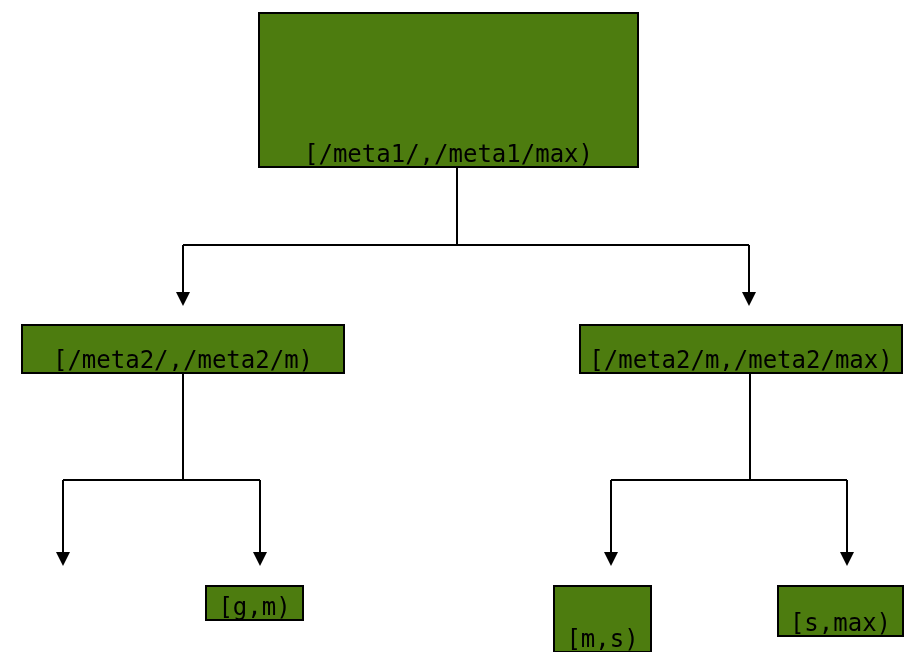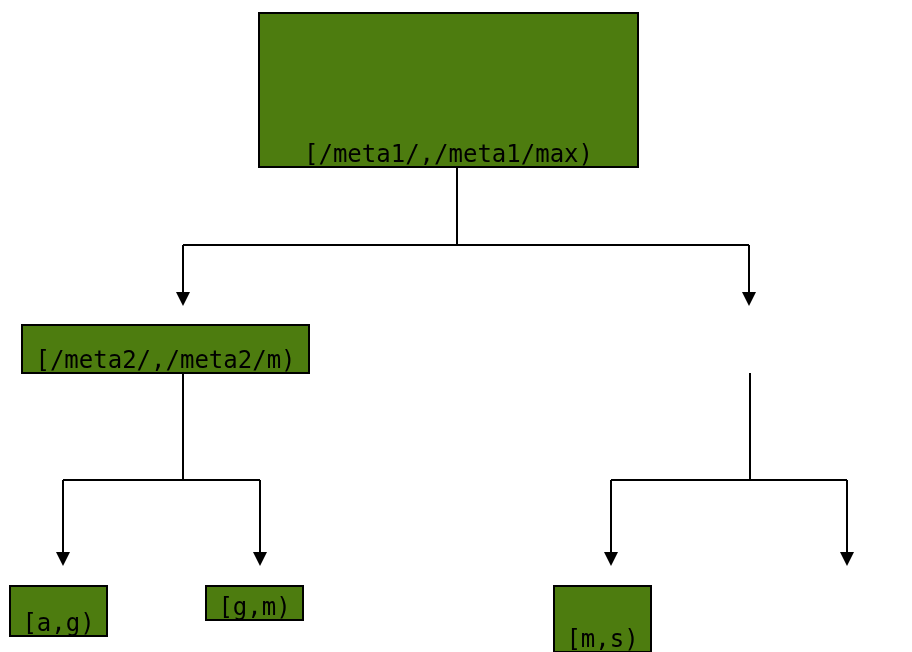--- a/index.html
+++ b/index.html
@@ -79,31 +79,34 @@
     <path class="edge-line" d="M 611 480 L 611 553"></path>
     <path class="edge-line" d="M 847 480 L 847 553"></path>
     <polygon class="arrow-head" points="604,552 618,552 611,566"></polygon>
     <polygon class="arrow-head" points="840,552 854,552 847,566"></polygon>
   </svg>
 
   <div class="node-box" style="left:258px; top:12px; width:381px; height:156px;">
     <span class="node-label">[/meta1/,/meta1/max)</span>
   </div>
 
-  <div class="node-box" style="left:21px; top:324px; width:289px; height:50px;">
+  <div class="node-box" style="left:21px; top:324px; width:324px; height:50px;">
     <span class="node-label">[/meta2/,/meta2/m)</span>
   </div>
 
+  <div class="node-box" style="left:579px; top:324px; width:324px; height:50px;">
+    <span class="node-label">[/meta2/m,/meta2/max)</span>
+  </div>
 
-  <div class="node-box" style="left:9px; top:585px; width:99px; height:52px;">
-    <span class="node-label">[a,g)</span>
-  </div>
 
   <div class="node-box" style="left:205px; top:585px; width:99px; height:36px;">
     <span class="node-label">[g,m)</span>
   </div>
 
   <div class="node-box" style="left:553px; top:585px; width:99px; height:68px;">
     <span class="node-label">[m,s)</span>
   </div>
 
+  <div class="node-box" style="left:777px; top:585px; width:127px; height:52px;">
+    <span class="node-label">[s,max)</span>
+  </div>
 
 </div>
 
 </body></html>

